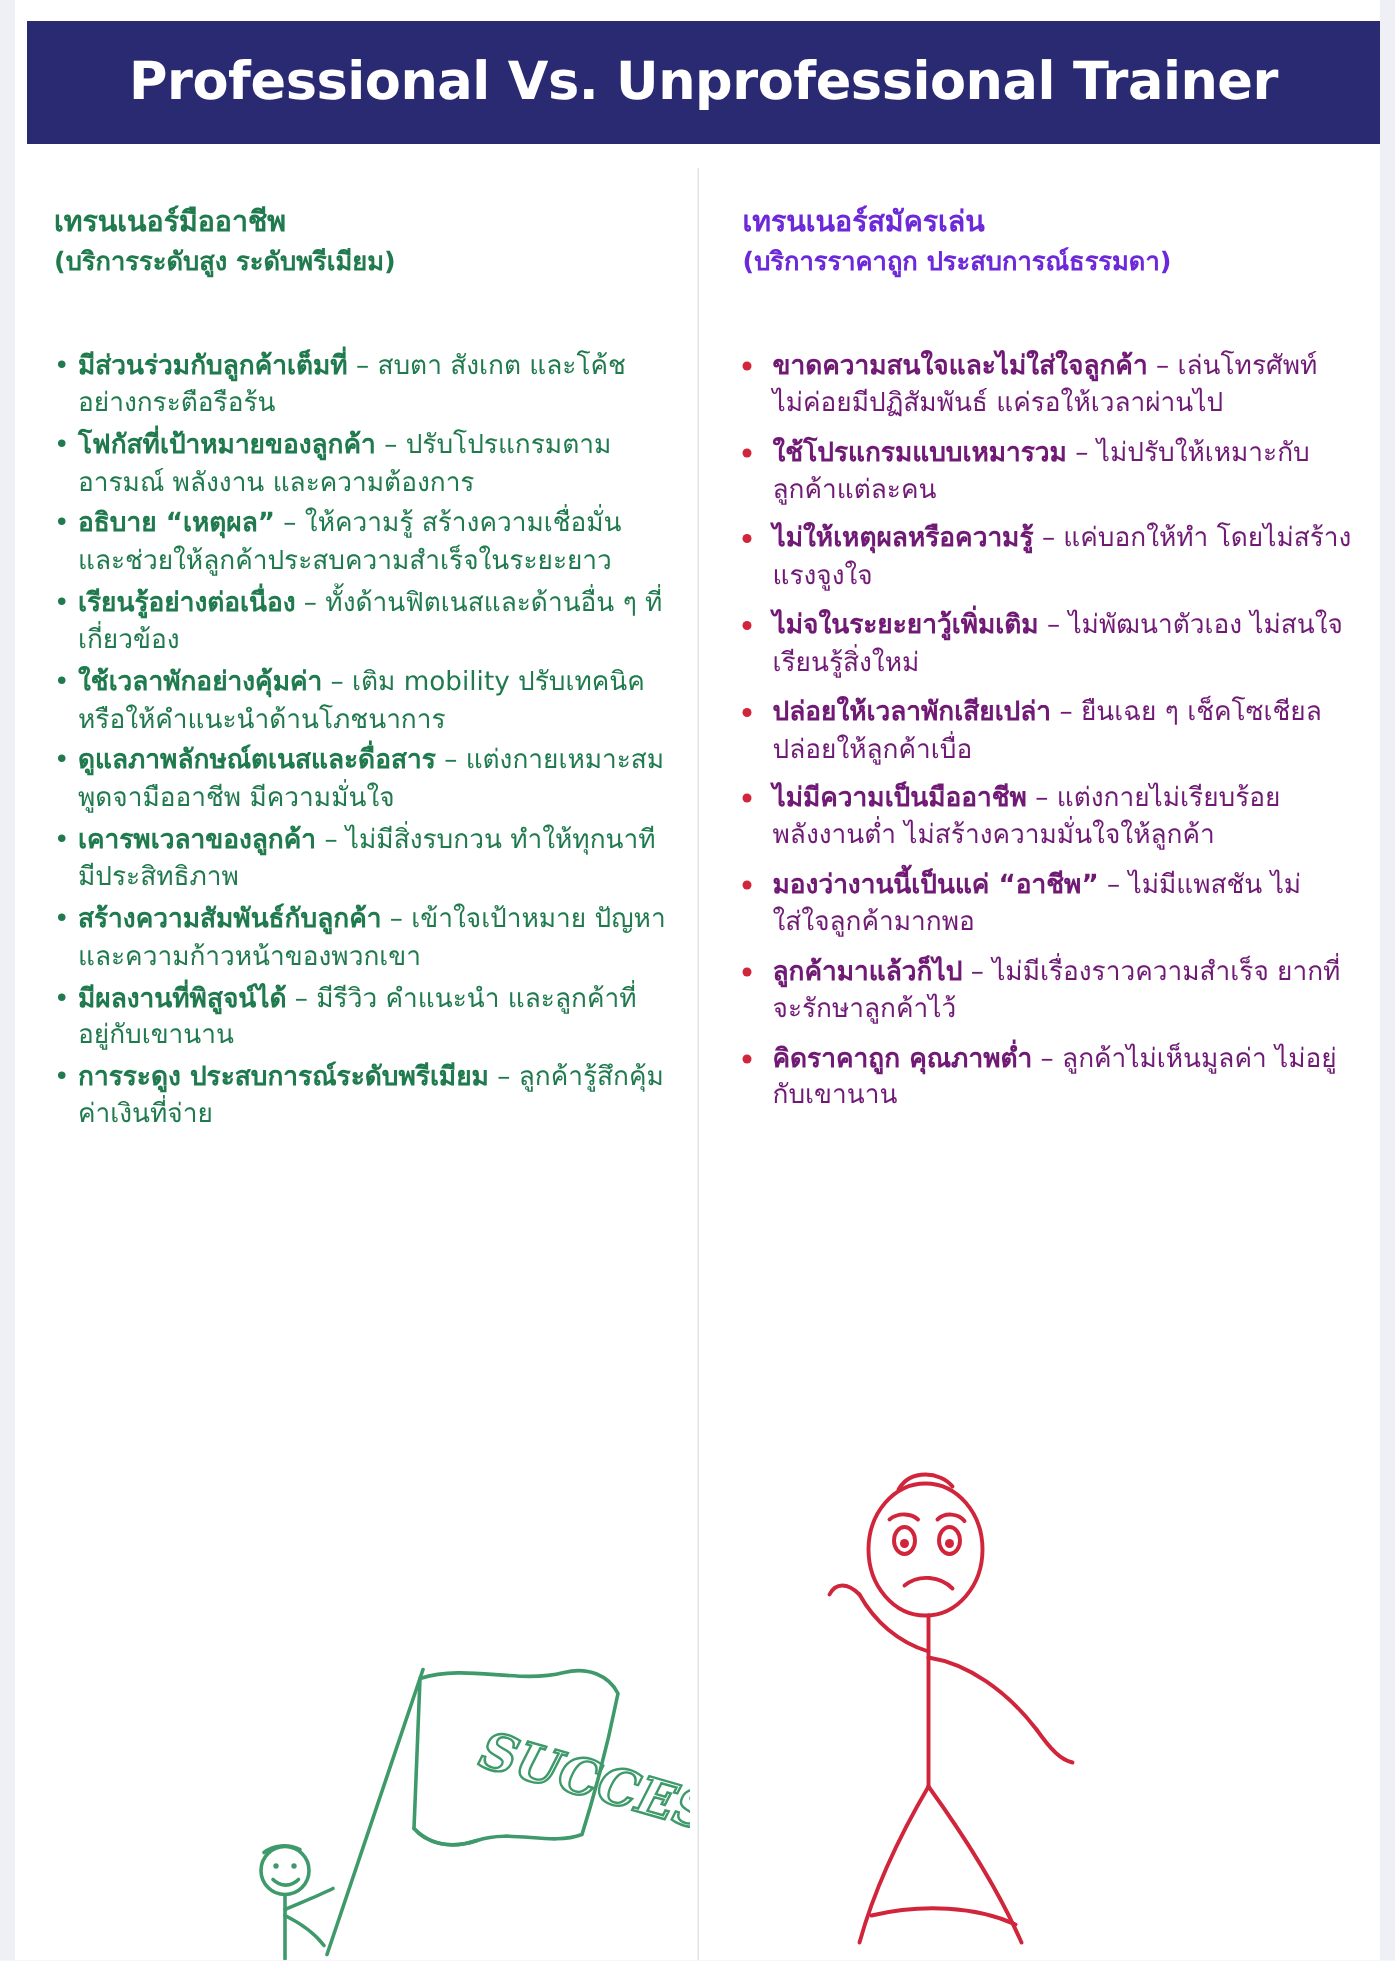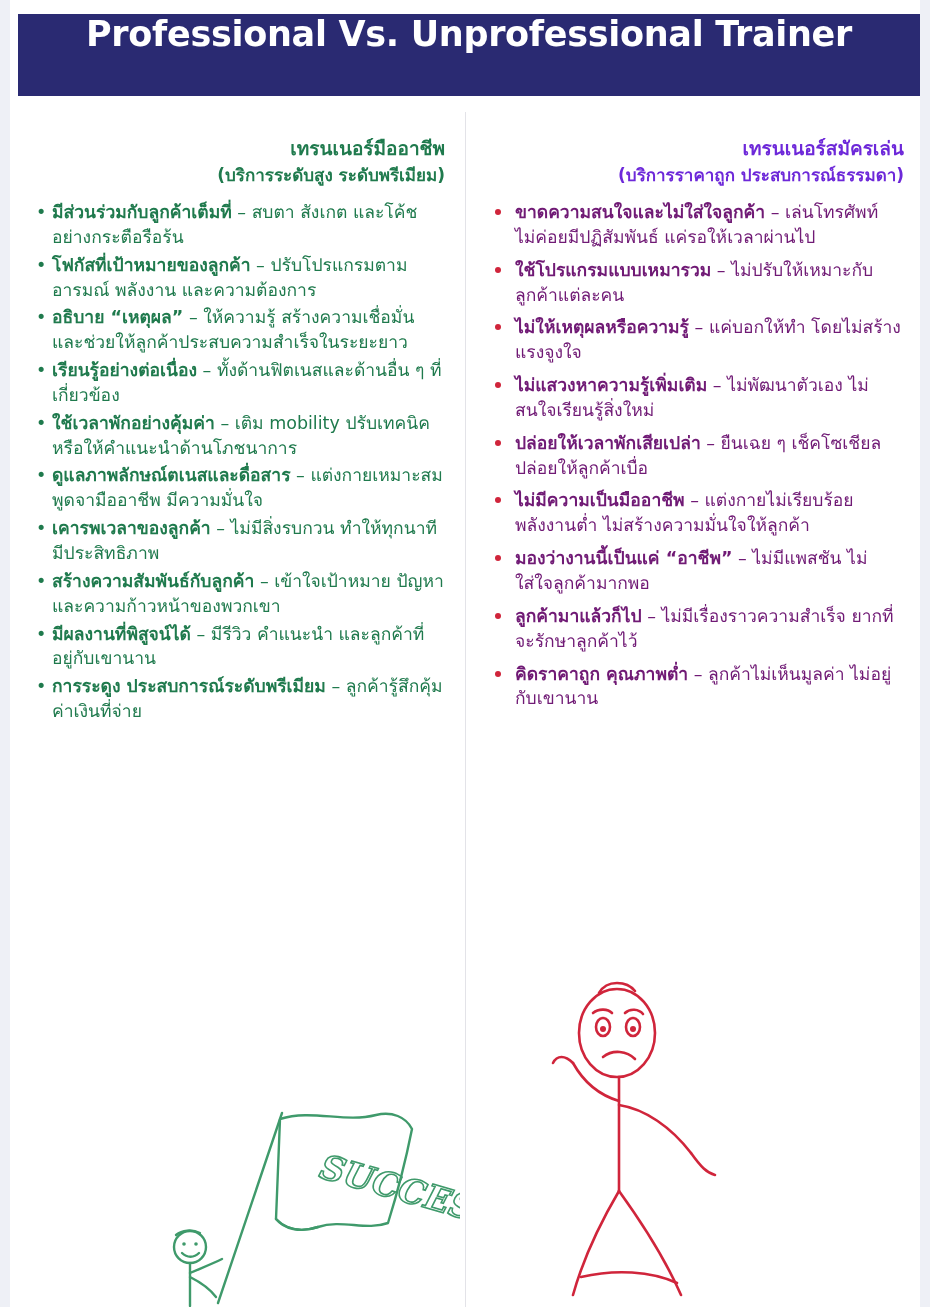--- a/index.html
+++ b/index.html
@@ -22,20 +22,21 @@
   }
   .edge-left { left: 0; }
   .edge-right { right: 0; }
 
   .title-bar {
     position: absolute;
     left: 18px; right: 10px; top: 14px;
     height: 82px;
     background: #2a2a72;
     display: flex;
+    align-items: center;
     justify-content: center;
   }
   .title-bar h1 {
     margin: 0;
     color: #ffffff;
     font-size: 35px;
     font-weight: bold;
     letter-spacing: -0.3px;
     text-align: center;
     font-family: "DejaVu Sans", "Liberation Sans", sans-serif;
@@ -55,23 +56,23 @@
   .divider {
     position: absolute;
     left: 50%;
     top: 112px;
     bottom: 0;
     width: 1px;
     background: #e3e3e8;
   }
 
   .col-head {
-    text-align: right;
+    text-align: left;
     line-height: 1.5;
-    margin-bottom: 12px;
+    margin-bottom: 44px;
   }
   .col-head .h-main {
     display: block;
     font-size: 19px;
     font-weight: bold;
   }
   .col-head .h-sub {
     display: block;
     font-size: 17px;
     font-weight: bold;
@@ -176,21 +177,21 @@
 
     <div class="col right red">
       <div class="col-head">
         <span class="h-main">เทรนเนอร์สมัครเล่น</span>
         <span class="h-sub">(บริการราคาถูก ประสบการณ์ธรรมดา)</span>
       </div>
       <ul class="points" id="right-points">
           <li><span class="dot"></span><span class="lead">ขาดความสนใจและไม่ใส่ใจลูกค้า</span><span> – เล่นโทรศัพท์ ไม่ค่อยมีปฏิสัมพันธ์ แค่รอให้เวลาผ่านไป</span></li>
           <li><span class="dot"></span><span class="lead">ใช้โปรแกรมแบบเหมารวม</span><span> – ไม่ปรับให้เหมาะกับลูกค้าแต่ละคน</span></li>
           <li><span class="dot"></span><span class="lead">ไม่ให้เหตุผลหรือความรู้</span><span> – แค่บอกให้ทำ โดยไม่สร้างแรงจูงใจ</span></li>
-          <li><span class="dot"></span><span class="lead">ไม่แสวงหาความรู้เพิ่มเติม</span><span> – ไม่พัฒนาตัวเอง ไม่สนใจเรียนรู้สิ่งใหม่</span></li>
+          <li><span class="dot"></span><span class="lead">ไม่จในระยะยาวู้เพิ่มเติม</span><span> – ไม่พัฒนาตัวเอง ไม่สนใจเรียนรู้สิ่งใหม่</span></li>
           <li><span class="dot"></span><span class="lead">ปล่อยให้เวลาพักเสียเปล่า</span><span> – ยืนเฉย ๆ เช็คโซเชียล ปล่อยให้ลูกค้าเบื่อ</span></li>
           <li><span class="dot"></span><span class="lead">ไม่มีความเป็นมืออาชีพ</span><span> – แต่งกายไม่เรียบร้อย พลังงานต่ำ ไม่สร้างความมั่นใจให้ลูกค้า</span></li>
           <li><span class="dot"></span><span class="lead">มองว่างานนี้เป็นแค่ “อาชีพ”</span><span> – ไม่มีแพสชัน ไม่ใส่ใจลูกค้ามากพอ</span></li>
           <li><span class="dot"></span><span class="lead">ลูกค้ามาแล้วก็ไป</span><span> – ไม่มีเรื่องราวความสำเร็จ ยากที่จะรักษาลูกค้าไว้</span></li>
           <li><span class="dot"></span><span class="lead">คิดราคาถูก คุณภาพต่ำ</span><span> – ลูกค้าไม่เห็นมูลค่า ไม่อยู่กับเขานาน</span></li>
         </ul>
 
       <svg class="art right" width="330" height="330" viewBox="0 0 330 330">
         <g fill="none" stroke="#d0253b" stroke-width="2.6" stroke-linecap="round" stroke-linejoin="round">
 

